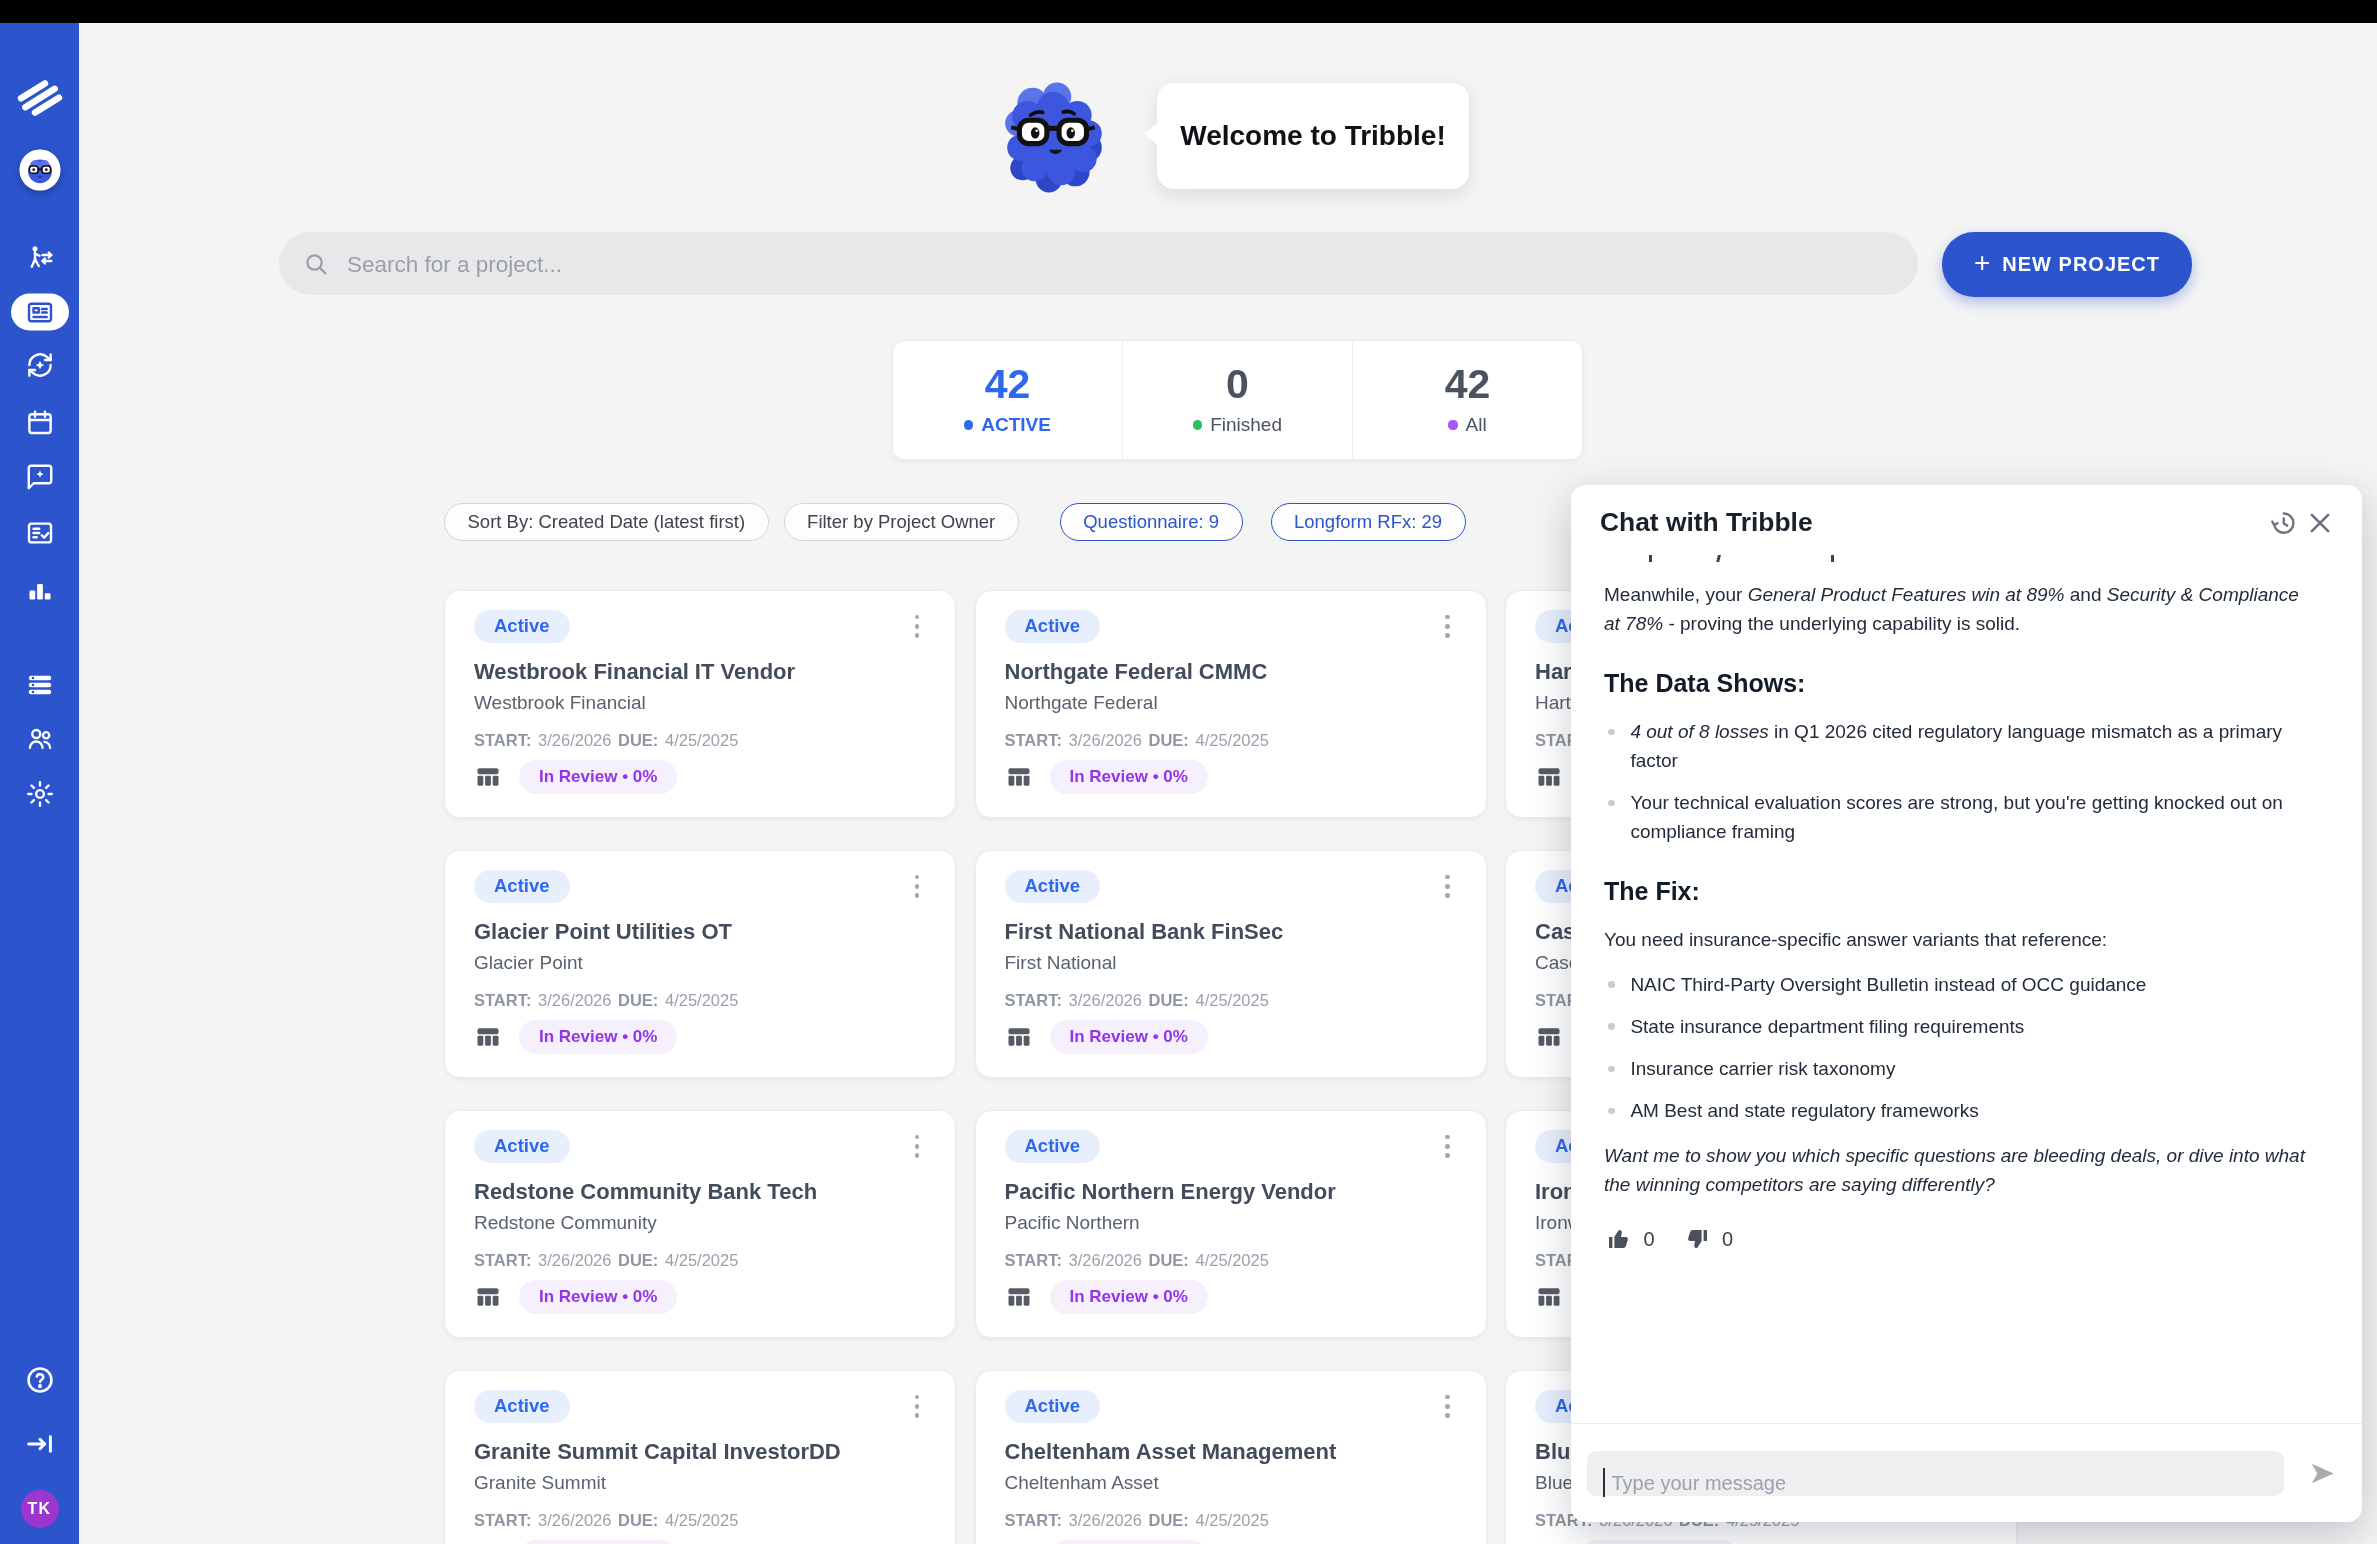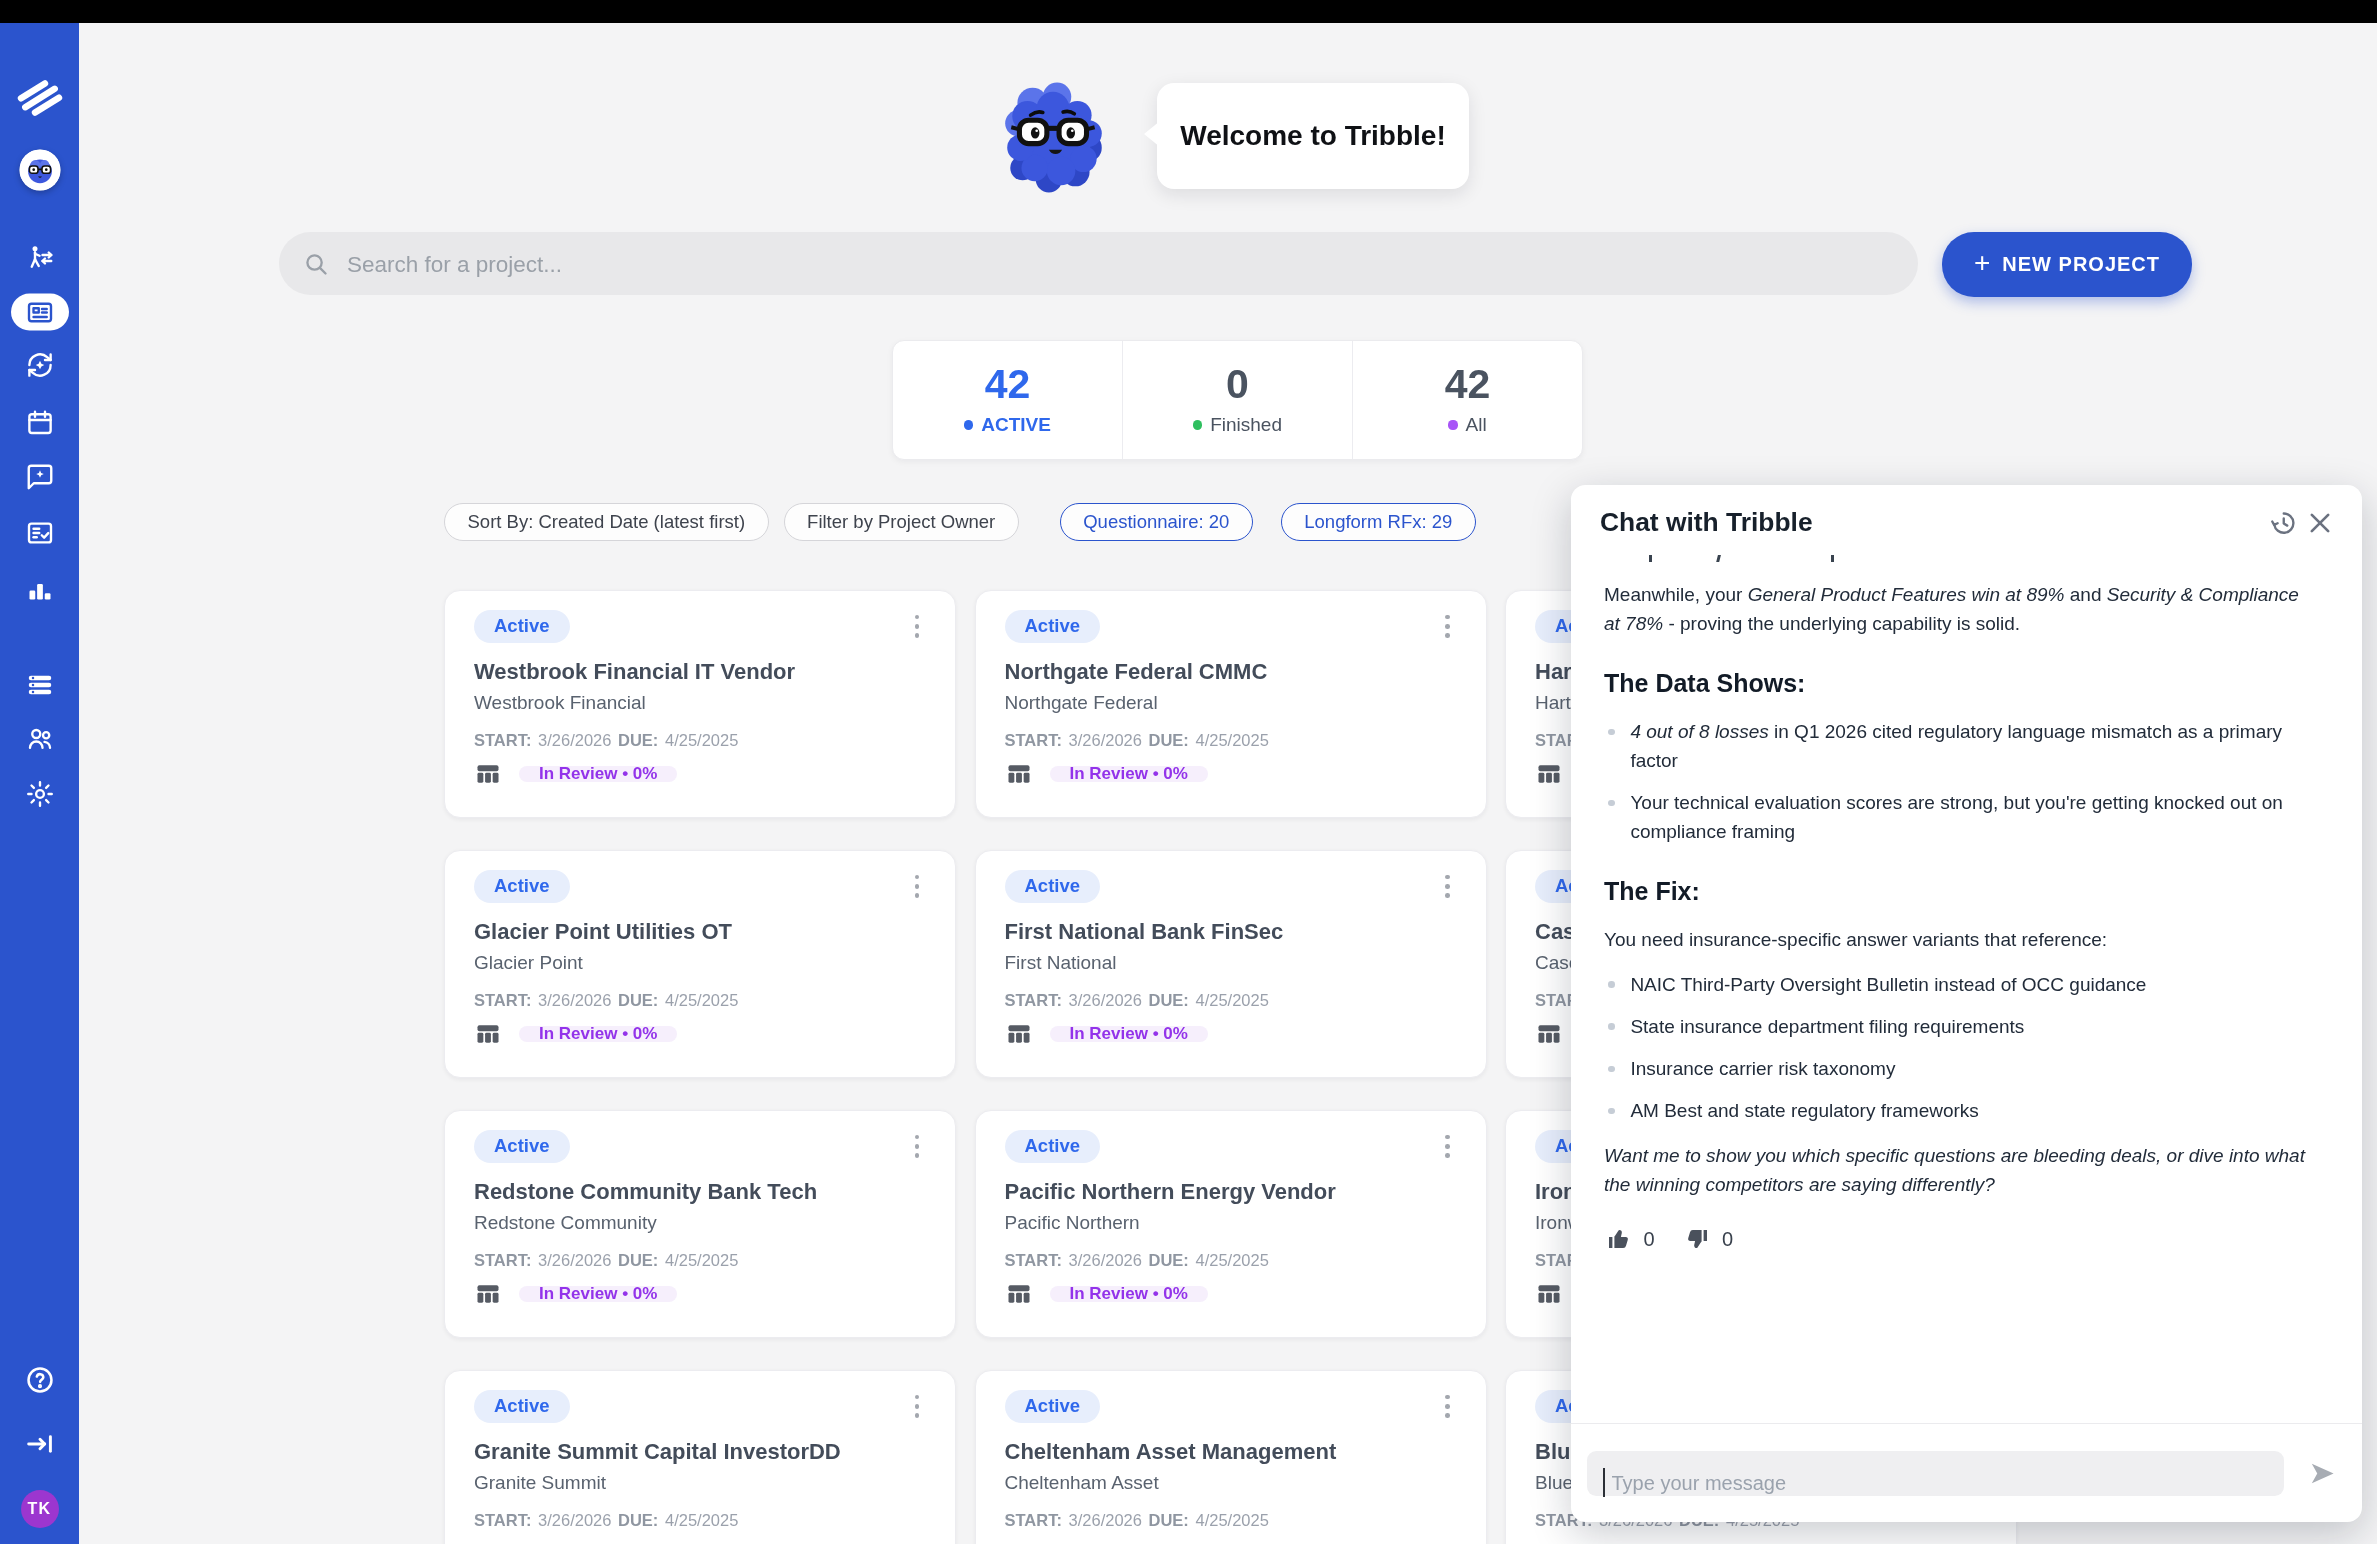--- a/index.html
+++ b/index.html
@@ -61,21 +61,21 @@
   .pill-active{display:inline-flex;align-items:center;height:33px;padding:0 20px;border-radius:16.5px;
         background:#e7eefc;color:var(--accent_blue,#2f68ec);font-size:18.5px;font-weight:bold;}
   .kebab{display:flex;flex-direction:column;gap:4.6px;padding:5.3px 6.6px;cursor:pointer;}
   .kebab i{width:4.6px;height:4.6px;border-radius:50%;background:#a3a7ae;}
   .card-title{margin:16px 0 0;font-size:22px;font-weight:bold;color:#434c5a;white-space:nowrap;}
   .card-sub{margin-top:6.6px;font-size:19px;color:#59626f;white-space:nowrap;}
   .card-dates{margin-top:17px;font-size:16.5px;color:#9ba1ac;white-space:nowrap;}
   .dlabel{font-weight:bold;color:#8f96a1;margin-right:6.6px;}
   .dl2{margin-left:2px;}
   .card-foot{margin-top:10.6px;display:flex;align-items:center;gap:17px;}
-  .pill-review{display:inline-flex;align-items:center;height:16px;padding:0 20px;border-radius:17px;
+  .pill-review{display:inline-flex;align-items:center;height:34px;padding:0 20px;border-radius:17px;
         background:#f6effc;color:var(--review_purple,#9333ea);font-size:17px;font-weight:bold;white-space:nowrap;}
   
   .chat{position:absolute;left:1571px;top:485px;width:791px;height:1037px;background:#fff;border-radius:14.5px;
         box-shadow:0 12px 40px rgba(15,23,42,.22);z-index:40;}
   .chat-header{position:absolute;left:0;top:0;right:0;height:63px;display:flex;align-items:center;padding:0 24px 0 29px;box-sizing:border-box;}
   .chat-title{font-size:26.4px;font-weight:bold;color:#17202b;flex:1;margin-top:12px;}
   .chat-hbtn{width:37px;height:37px;display:flex;align-items:center;justify-content:center;cursor:pointer;margin-top:12px;}
   .chat-body{position:absolute;left:33px;right:42px;top:66px;bottom:100px;overflow:hidden;
         font-size:19px;line-height:1.52;color:#222c3a;}
   .clip-line{position:relative;height:13.2px;margin:1.3px 0 16px;}
@@ -324,21 +324,21 @@
       <span class="stat-label">
         <i class="dot" style="background: rgb(168, 85, 247);"></i>
         <span>All</span>
       </span>
     </div>
   </div>
 
   <div class="chips">
     <button class="chip">Sort By: Created Date (latest first)</button>
     <button class="chip">Filter by Project Owner</button>
-    <button class="chip blue gap-left">Questionnaire: 20</button>
+    <button class="chip blue gap-left">Questionnaire: 9</button>
     <button class="chip blue" style="margin-left:28px">Longform RFx: 29</button>
   </div>
 
   <section class="grid">
     <article class="card">
       <div class="card-top">
         <span class="pill-active">Active</span>
         <span class="kebab">
             <i></i>
             <i></i>

